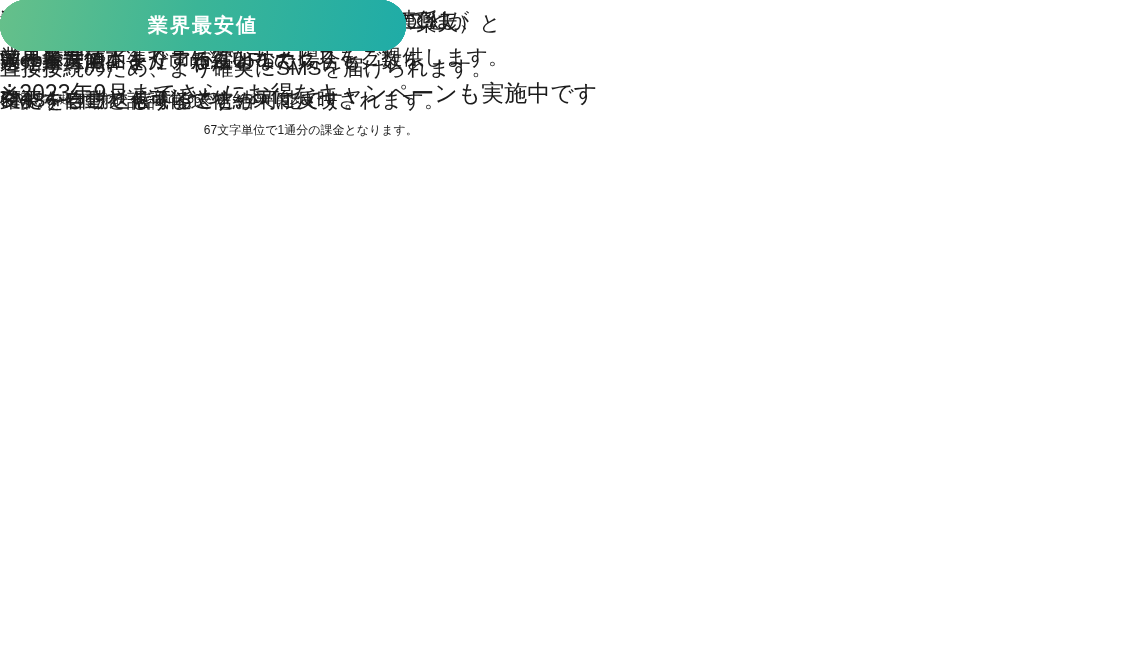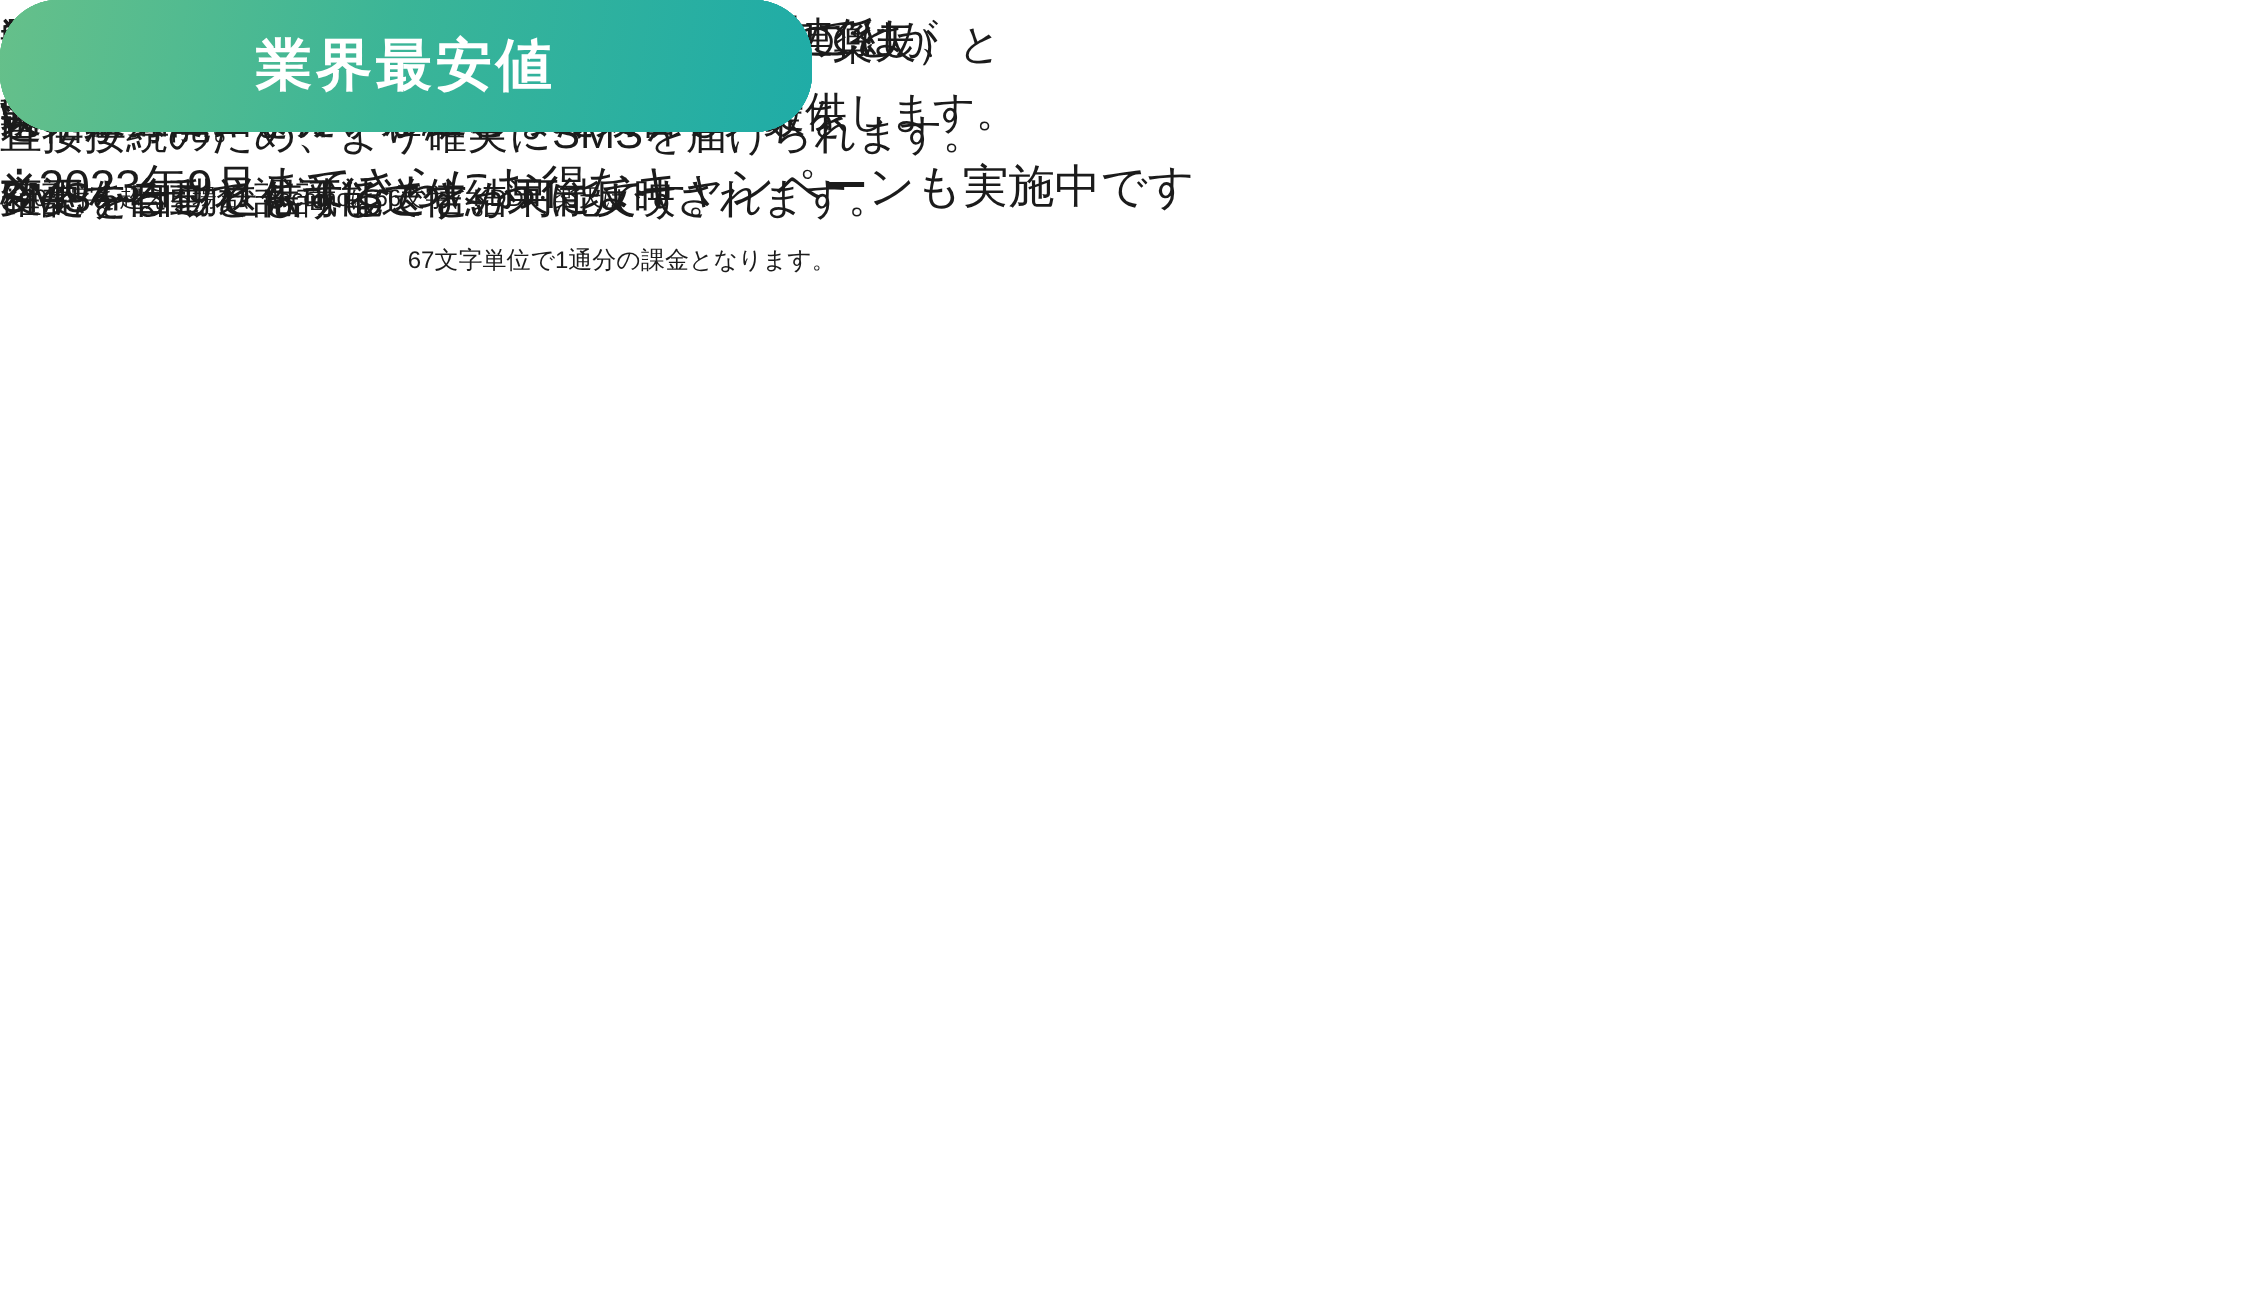--- a/index.html
+++ b/index.html
@@ -6,24 +6,24 @@
   .stage {
     position:relative; width:1121px; height:652px; background:#ffffff;
     font-family:"Liberation Sans","DejaVu Sans",sans-serif; overflow:hidden;
     color:#1b1b1b;
   }
   .blob { position:absolute; border-radius:95px / 78px; }
   .blob.cream { background:#FCFAE8; }
   .blob.blue  { background:#E6F4F8; }
 
   .pill {
-    position:absolute; width:406px; height:66px; border-radius:29px;
+    position:absolute; width:406px; height:51px; border-radius:29px;
     background:linear-gradient(100deg,#66C08A 0%,#3BB597 48%,#1FACA7 100%);
     display:flex; align-items:center; justify-content:center;
-    color:#ffffff; font-size:28px; font-weight:700; letter-spacing:2px;
+    color:#ffffff; font-size:20px; font-weight:700; letter-spacing:2px;
     z-index:2;
   }
 
   .body { position:absolute; font-size:21px; color:#1b1b1b; z-index:1; }
   .body p { margin:0; white-space:nowrap; }
   .body p.note { font-size:12px; }
   .body p.indent { padding-left:18px;text-align:right; }
 
   
   .c1-blob { left:0;   top:55;  width:545; height:158; }

